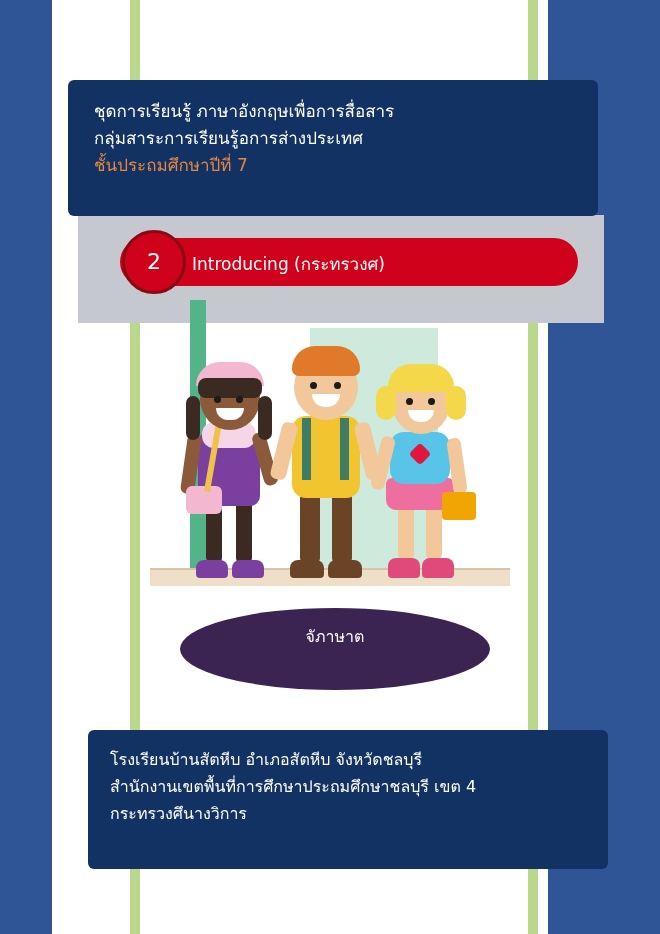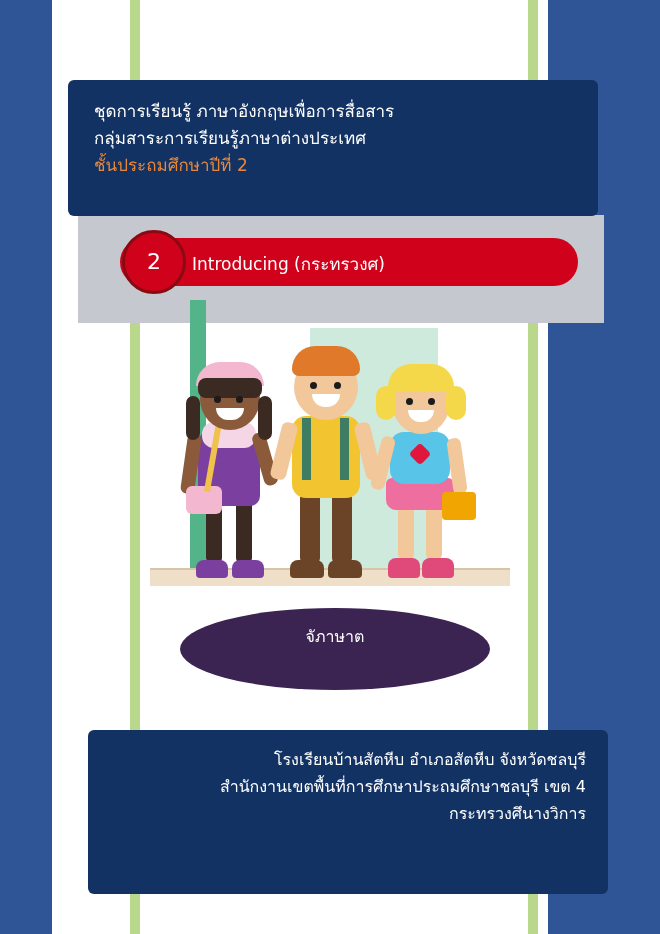--- a/index.html
+++ b/index.html
@@ -163,25 +163,24 @@
     box-sizing: border-box;
   }
   .author-oval div {
     font-size: 16px;
     line-height: 25px;
   }
   
   .footer-box {
     position: absolute;
     left: 88px; top: 730px;
-    width: 520px; height: 164px;
+    width: 520px; height: 139px;
     background: #123264;
     border-radius: 6px;
     color: #ffffff;
-    text-align: right;
     padding: 16px 22px 0 22px;
     box-sizing: border-box;
   }
   .footer-box div {
     font-size: 16px;
     line-height: 27px;
     white-space: nowrap;
   }
 </style>
 </head>
@@ -191,22 +190,22 @@
 
   <div class="bg-left-blue"></div>
   <div class="bg-right-blue"></div>
   <div class="bg-white"></div>
   <div class="bg-green-stripe"></div>
   <div class="bg-green-stripe2"></div>
   <div class="bg-grey-panel"></div>
 
   <div class="header-box">
     <div class="header-line1">ชุดการเรียนรู้ ภาษาอังกฤษเพื่อการสื่อสาร</div>
-    <div class="header-line2">กลุ่มสาระการเรียนรู้ภาษาต่างประเทศ</div>
-    <div class="header-line3">ชั้นประถมศึกษาปีที่ 2</div>
+    <div class="header-line2">กลุ่มสาระการเรียนรู้อการส่างประเทศ</div>
+    <div class="header-line3">ชั้นประถมศึกษาปีที่ 7</div>
   </div>
 
   <div class="unit-bar">
     <div class="unit-bar-label">Introducing (กระทรวงศ)</div>
   </div>
   <div class="unit-circle">
     <span>2</span>
   </div>
 
   <div class="illus">

